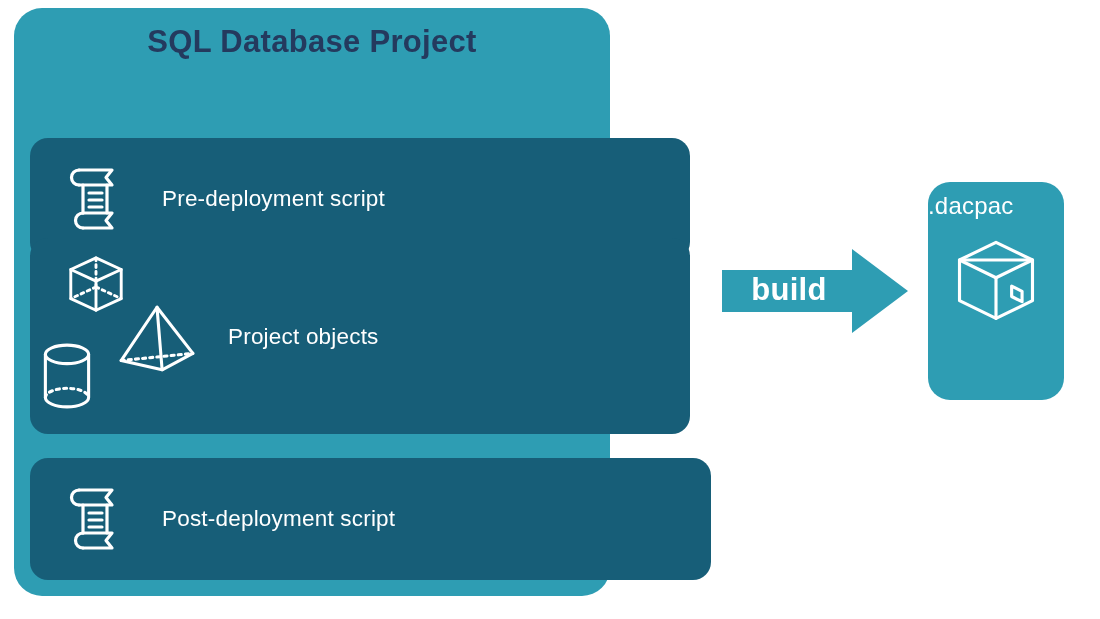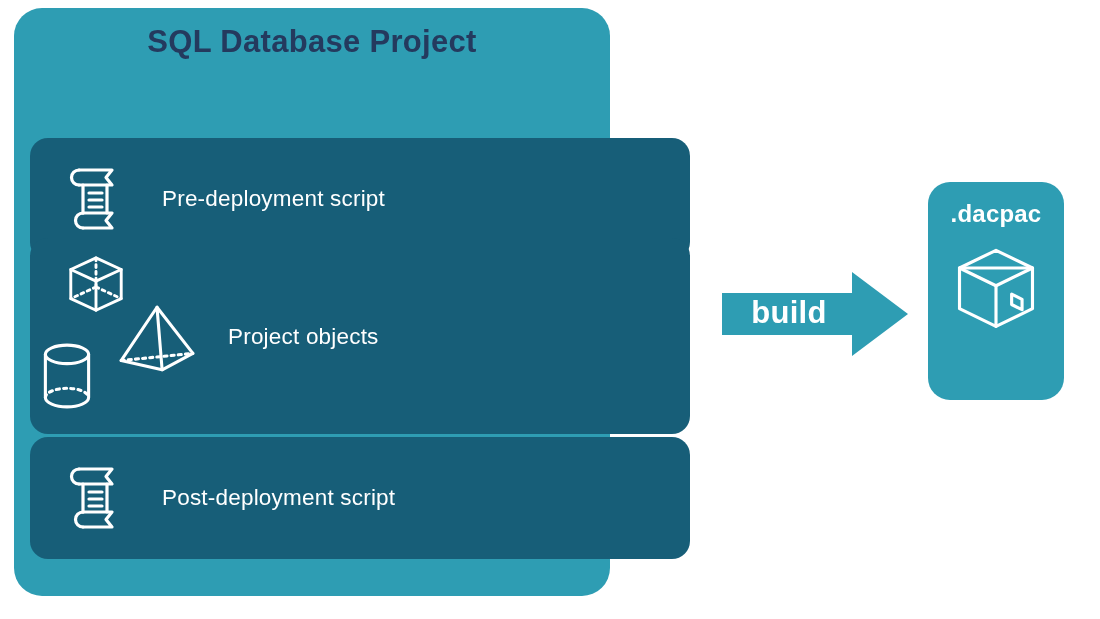--- a/index.html
+++ b/index.html
@@ -22,54 +22,54 @@
     text-align:center;font-size:31px;font-weight:600;
     color:var(--navy,#243A5E);letter-spacing:.3px;
   }
   
   .row{
     position:absolute;left:16px;width:660px;
     background:var(--teal-dark,#175E78);border-radius:18px;
   }
   .row-pre{top:92px;height:122px;margin-top:38px;}
   .row-objects{top:230px;height:196px;}
-  .row-post{top:429px;height:122px;}
+  .row-post{top:450px;height:122px;padding-left:21px;}
 
   .icon svg{display:block;width:100%;height:100%;}
   .scroll{
     position:absolute;left:28px;top:50%;transform:translateY(-50%);
     width:64px;height:72px;
   }
   .row-label{
     position:absolute;left:132px;top:50%;transform:translateY(-50%);
     color:#fff;font-size:22.5px;font-weight:500;letter-spacing:.2px;white-space:nowrap;
   }
   .row-objects .row-label{left:198px;}
   .two-line span{display:block;line-height:33px;}
 
   .cube-pos{position:absolute;left:28px;top:16px;width:76px;height:64px;}
   .pyramid-pos{position:absolute;left:86px;top:64px;width:82px;height:72px;}
   .cylinder-pos{position:absolute;left:10px;top:104px;width:54px;height:70px;}
 
   
-  .build-arrow{position:absolute;left:722px;top:266px;width:190px;height:96px;}
+  .build-arrow{position:absolute;left:722px;top:243px;width:190px;height:96px;}
   .build-arrow svg{display:block;width:100%;height:100%;}
   .arrow-fill{fill:var(--teal,#2E9DB3);}
   .arrow-label{
     position:absolute;left:0;top:50%;width:134px;transform:translateY(-54%);
     text-align:center;color:#fff;font-weight:700;font-size:31px;letter-spacing:.3px;
   }
   
   .dacpac{
     position:absolute;left:928px;top:182px;width:136px;height:218px;
     background:var(--teal,#2E9DB3);border-radius:22px;
   }
   .dacpac-label{
-    margin-top:18px;text-align:center;color:#fff;
-    font-weight:700;font-size:24px;letter-spacing:.2px;
+    margin-top:10px;text-align:left;color:#fff;
+    font-weight:400;font-size:24px;letter-spacing:.2px;
   }
   .package{display:block;width:98px;height:96px;margin:16px auto 0;}
 
   
   .wire{fill:none;stroke:#fff;stroke-linecap:round;stroke-linejoin:round;}
 </style>
 </head>
 <body>
 
 <div class="canvas">

